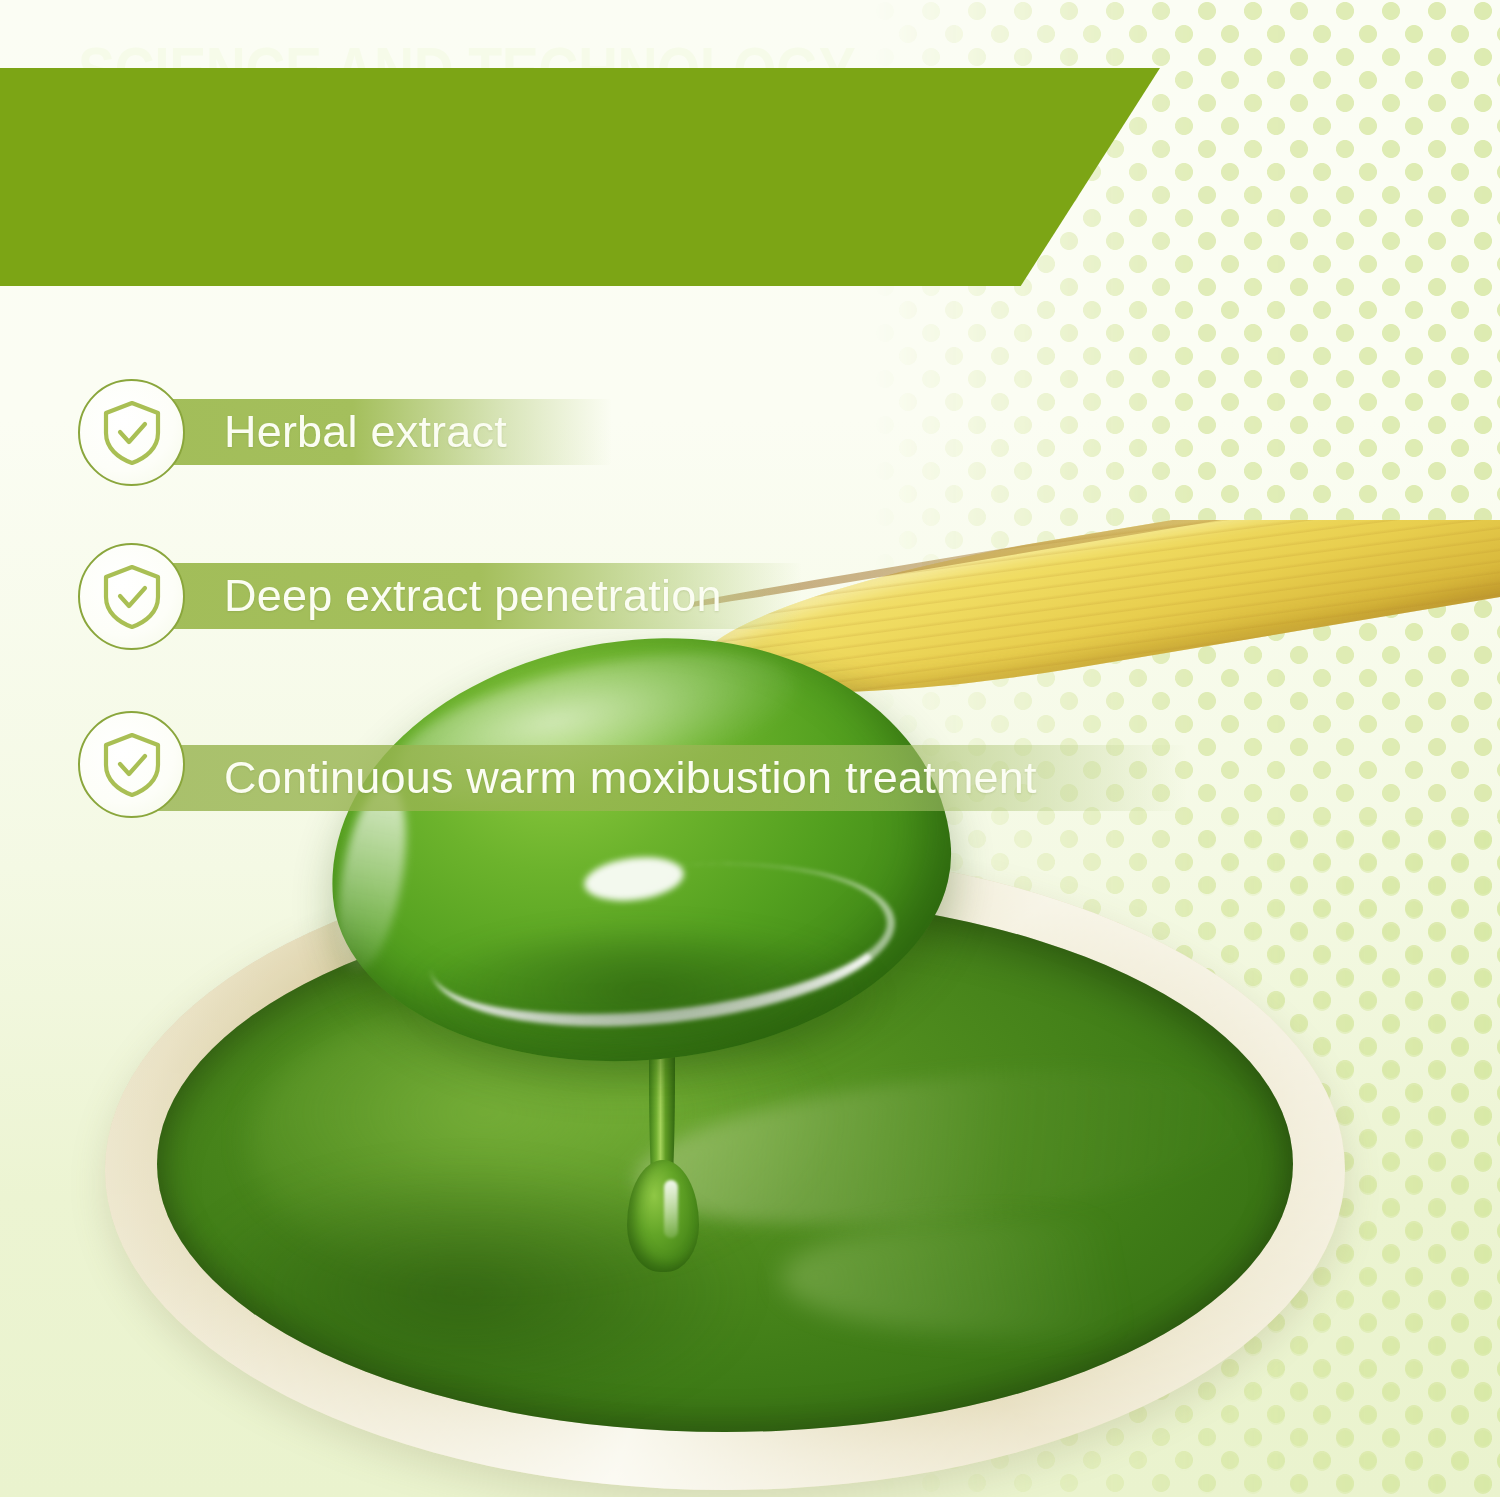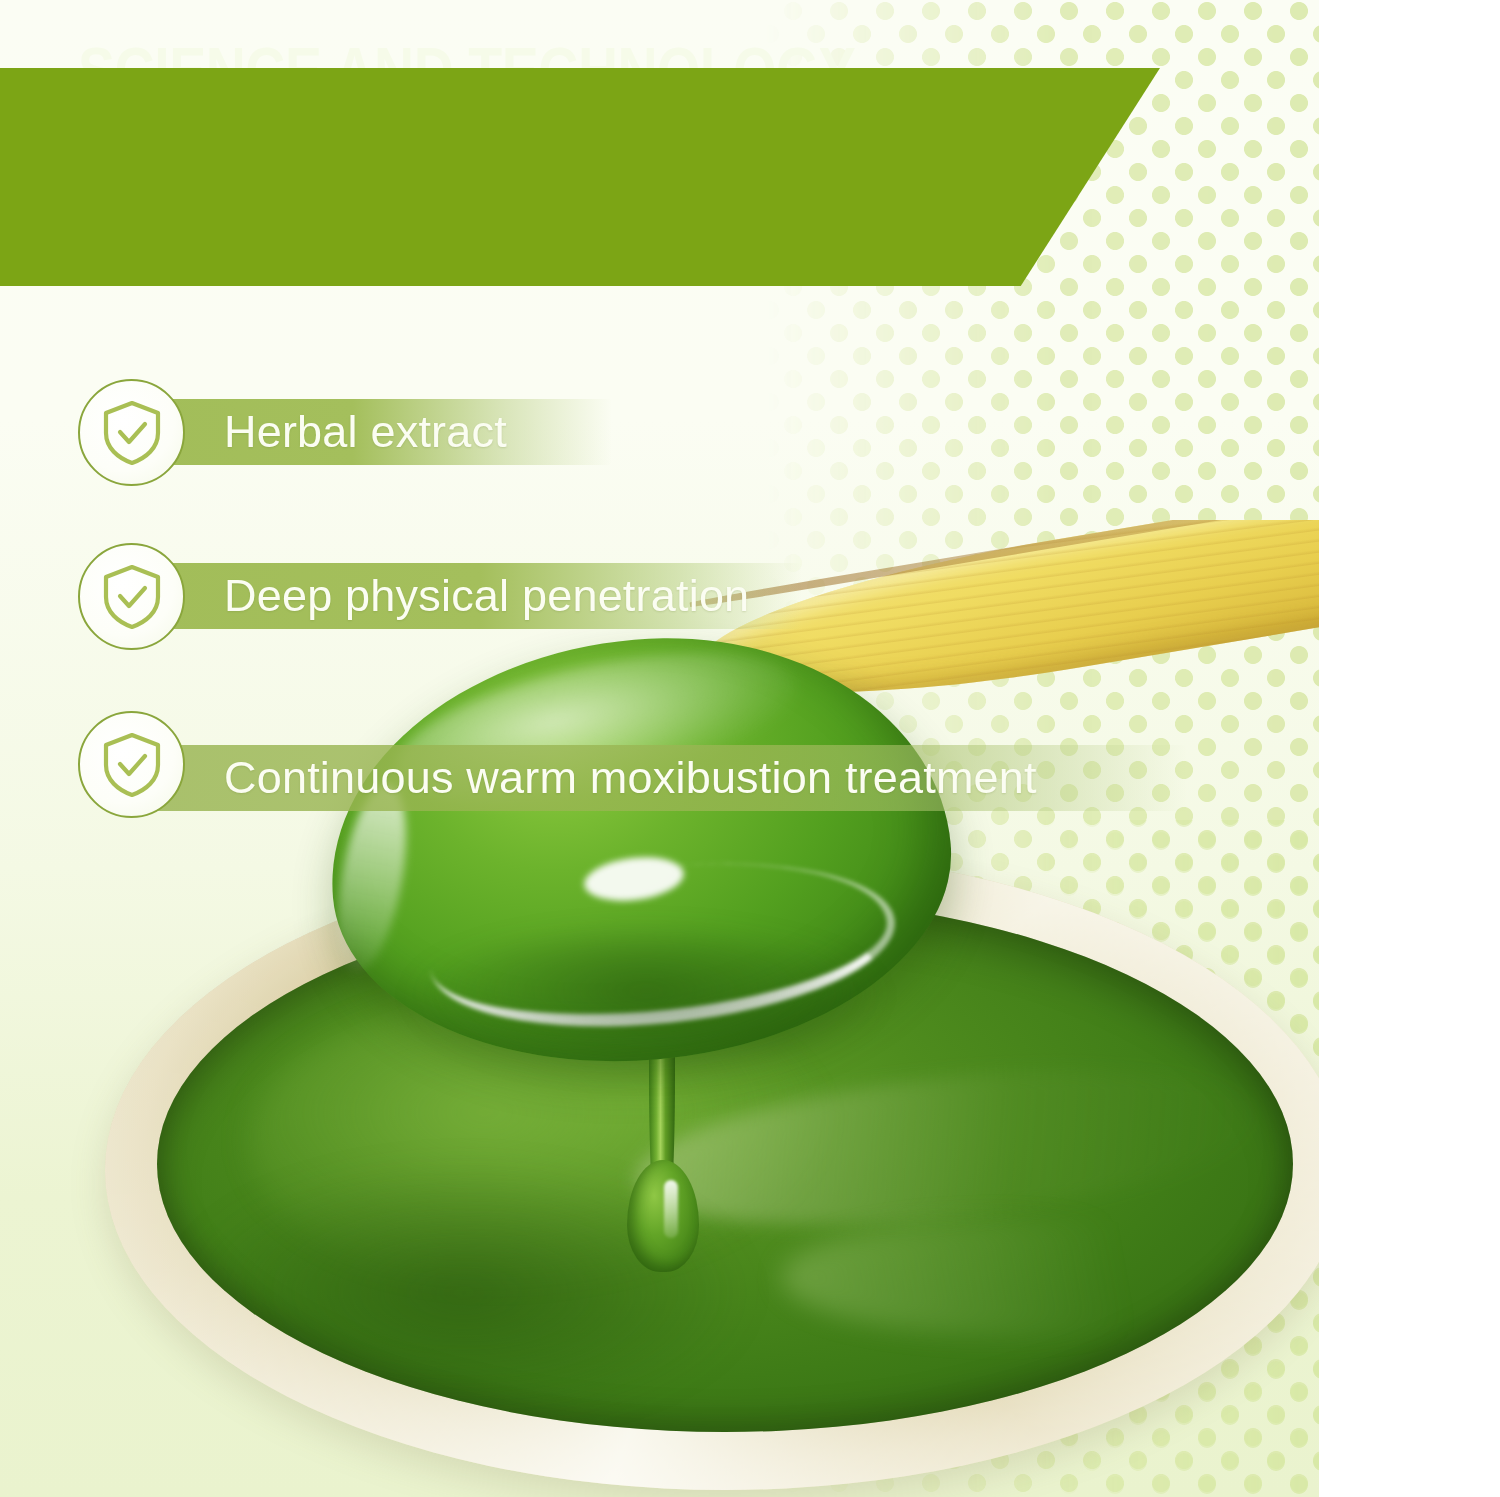--- a/index.html
+++ b/index.html
@@ -2,21 +2,21 @@
 <html><head>
 <meta charset="utf-8">
 <style>
   html, body {
     margin: 0;
     padding: 0;
     background: #ffffff;
   }
   #stage {
     position: relative;
-    width: 1319px;
+    width: 1500px;
     height: 1497px;
     overflow: hidden;
     font-family: "Liberation Sans", sans-serif;
     background: #f8fcee;
   }
 
   
   .bg-base {
     position: absolute;
     inset: 0;
@@ -393,21 +393,21 @@
         <svg width="62" height="68" viewBox="0 0 62 68">
           <path d="M31 4 L57 14 V34 C57 49 45 59 31 64 C17 59 5 49 5 34 V14 Z" fill="none" stroke="#a9bf54" stroke-width="4.2" stroke-linejoin="round" stroke-linecap="round"></path>
           <path d="M19 33 L28 43 L44 25" fill="none" stroke="#a9bf54" stroke-width="4.2" stroke-linecap="round" stroke-linejoin="round"></path>
         </svg>
       </span>
     </div>
   </div>
 
   <div class="feature row2">
     <div class="feature-bar f2">
-      <span class="feature-label">Deep physical penetration</span>
+      <span class="feature-label">Deep extract penetration</span>
     </div>
     <div class="feature-circle">
       <span>
         <svg width="62" height="68" viewBox="0 0 62 68">
           <path d="M31 4 L57 14 V34 C57 49 45 59 31 64 C17 59 5 49 5 34 V14 Z" fill="none" stroke="#a9bf54" stroke-width="4.2" stroke-linejoin="round" stroke-linecap="round"></path>
           <path d="M19 33 L28 43 L44 25" fill="none" stroke="#a9bf54" stroke-width="4.2" stroke-linecap="round" stroke-linejoin="round"></path>
         </svg>
       </span>
     </div>
   </div>

